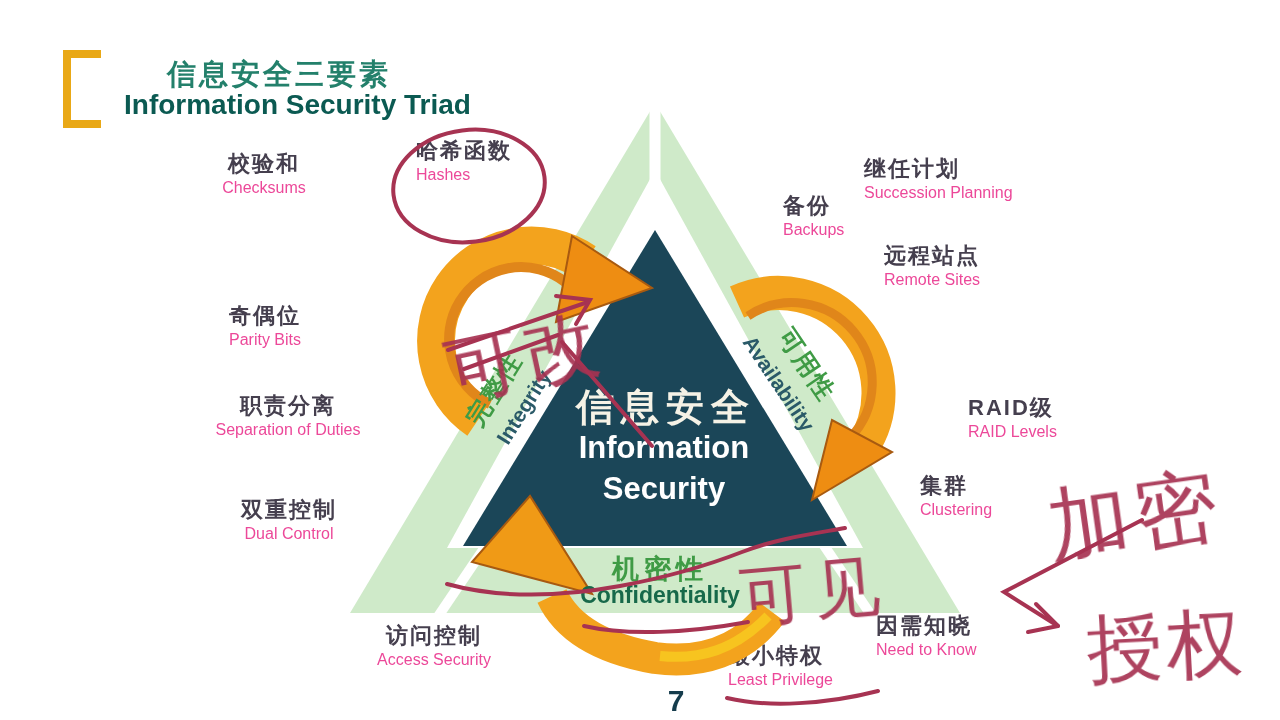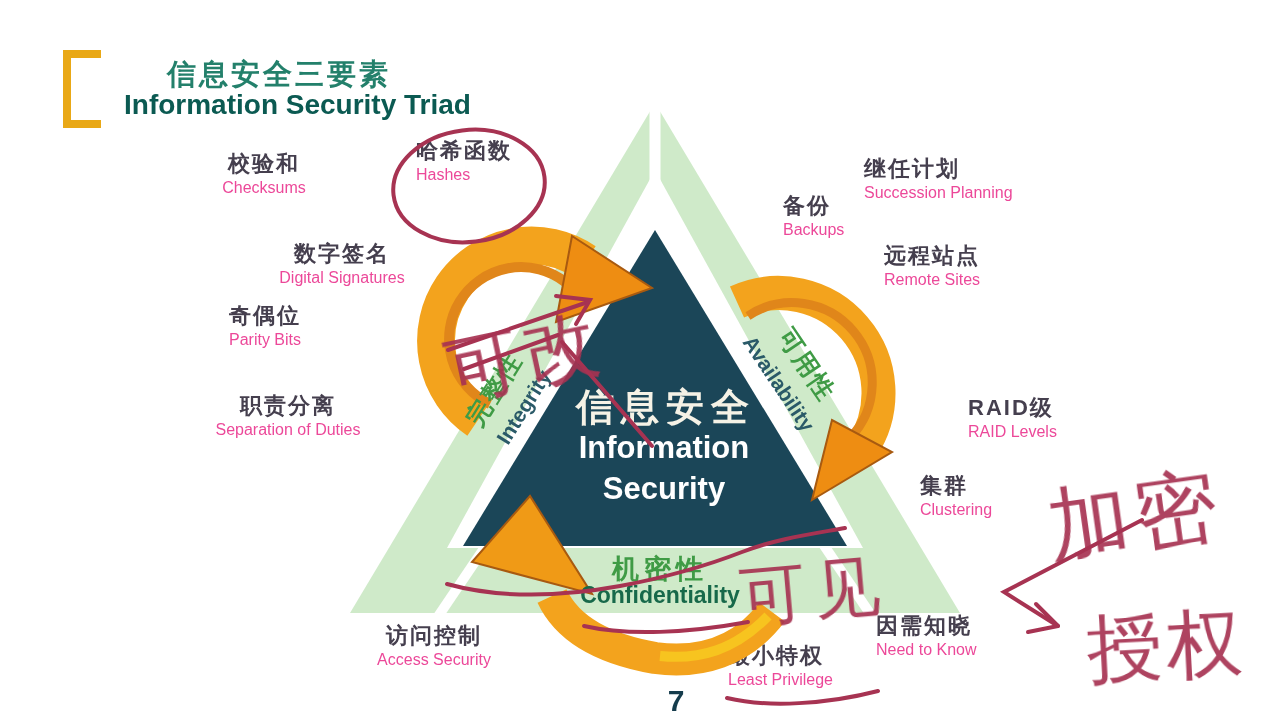--- a/index.html
+++ b/index.html
@@ -59,31 +59,31 @@
   <div class="title-en">Information Security Triad</div>
 
   <div class="lbl lbl-checksums ctr">
     <span class="zh">校验和</span>
     <span class="en">Checksums</span>
   </div>
   <div class="lbl lbl-hashes">
     <span class="zh">哈希函数</span>
     <span class="en">Hashes</span>
   </div>
-  <div class="lbl lbl-digital-signatures ctr">
-    <span class="zh">数字签名</span>
-    <span class="en">Digital Signatures</span>
-  </div>
   <div class="lbl lbl-parity-bits ctr">
     <span class="zh">奇偶位</span>
     <span class="en">Parity Bits</span>
   </div>
   <div class="lbl lbl-separation-of-duties ctr">
     <span class="zh">职责分离</span>
     <span class="en">Separation of Duties</span>
+  </div>
+  <div class="lbl lbl-dual-control ctr">
+    <span class="zh">双重控制</span>
+    <span class="en">Dual Control</span>
   </div>
   <div class="lbl lbl-access-controls ctr">
     <span class="zh">访问控制</span>
     <span class="en">Access Security</span>
   </div>
 
   <div class="lbl lbl-backups">
     <span class="zh">备份</span>
     <span class="en">Backups</span>
   </div>

